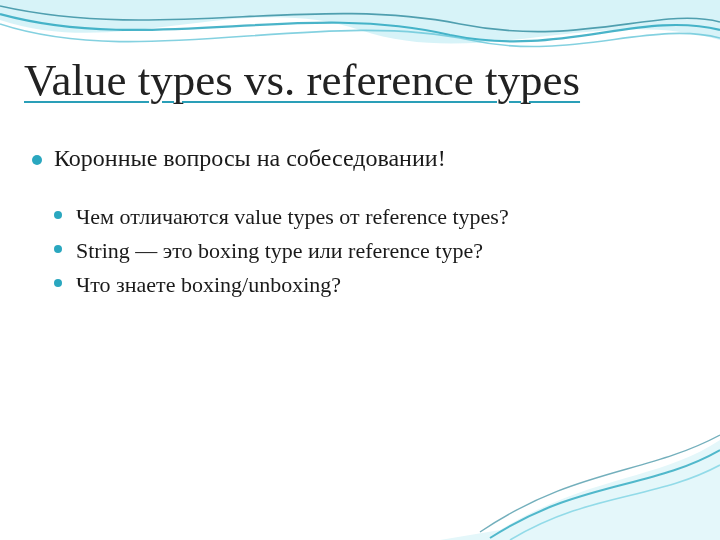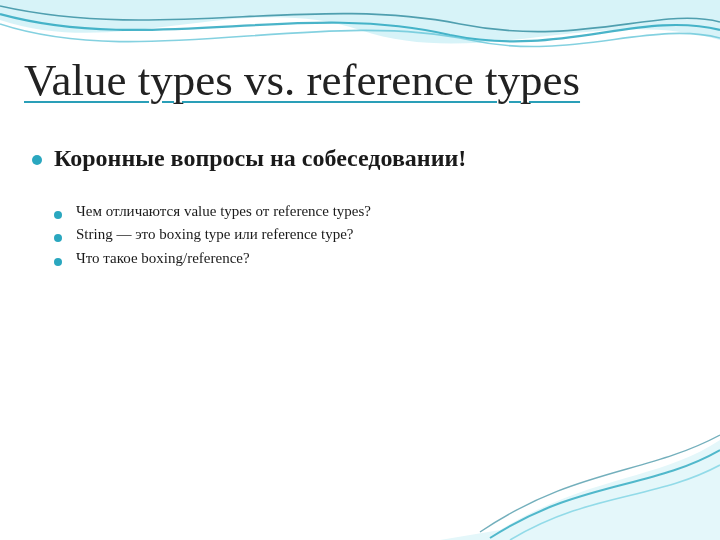--- a/index.html
+++ b/index.html
@@ -42,38 +42,37 @@
     top: 145px;
     left: 30px;
     right: 40px;
   }
 
   .lvl1 {
     font-size: 24px;
     margin-bottom: 28px;
     padding-left: 24px;
     position: relative;
-    font-weight: bold;
   }
   .lvl1::before {
     content: "";
     position: absolute;
     left: 2px;
     top: 10px;
     width: 10px;
     height: 10px;
     background: #2aa7bf;
     border-radius: 50%;
   }
 
   .lvl2-list {
     margin-left: 22px;
   }
   .lvl2 {
-    font-size: 15px;
+    font-size: 22px;
     line-height: 1.55;
     padding-left: 24px;
     position: relative;
   }
   .lvl2::before {
     content: "";
     position: absolute;
     left: 2px;
     top: 11px;
     width: 8px;
@@ -103,21 +102,21 @@
 </svg>
 
 <div class="title">Value types vs. reference types</div>
 
 <div class="content">
   <div class="lvl1">Коронные вопросы на собеседовании!</div>
 
   <div class="lvl2-list">
     <div class="lvl2">Чем отличаются value types от reference types?</div>
     <div class="lvl2">String — это boxing type или reference type?</div>
-    <div class="lvl2">Что такое boxing/reference?</div>
+    <div class="lvl2">Что знаете boxing/unboxing?</div>
   </div>
 </div>
 
 <svg class="corner" viewBox="0 0 280 120" preserveAspectRatio="none">
   <path d="M280,120 L280,20 C220,60 150,55 60,110 L0,120 Z" fill="#e4f7fa"></path>
   <path d="M280,30 C210,70 140,60 50,118" fill="none" stroke="#2aa7bf" stroke-width="2" opacity="0.8"></path>
   <path d="M280,45 C215,80 150,72 70,120" fill="none" stroke="#7dd3e3" stroke-width="1.6" opacity="0.8"></path>
   <path d="M280,15 C205,55 135,48 40,112" fill="none" stroke="#167a90" stroke-width="1.4" opacity="0.6"></path>
 </svg>
 

